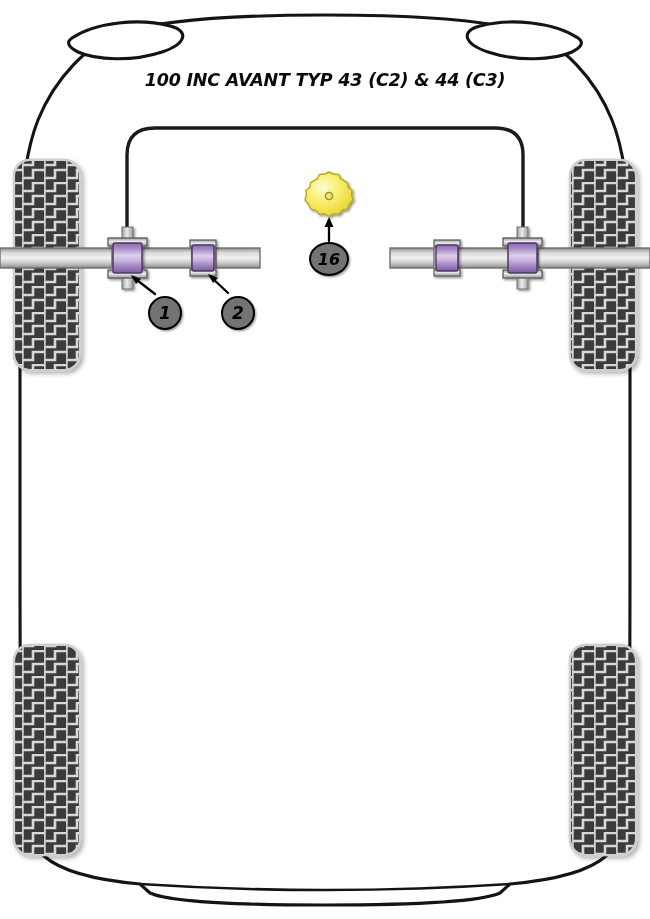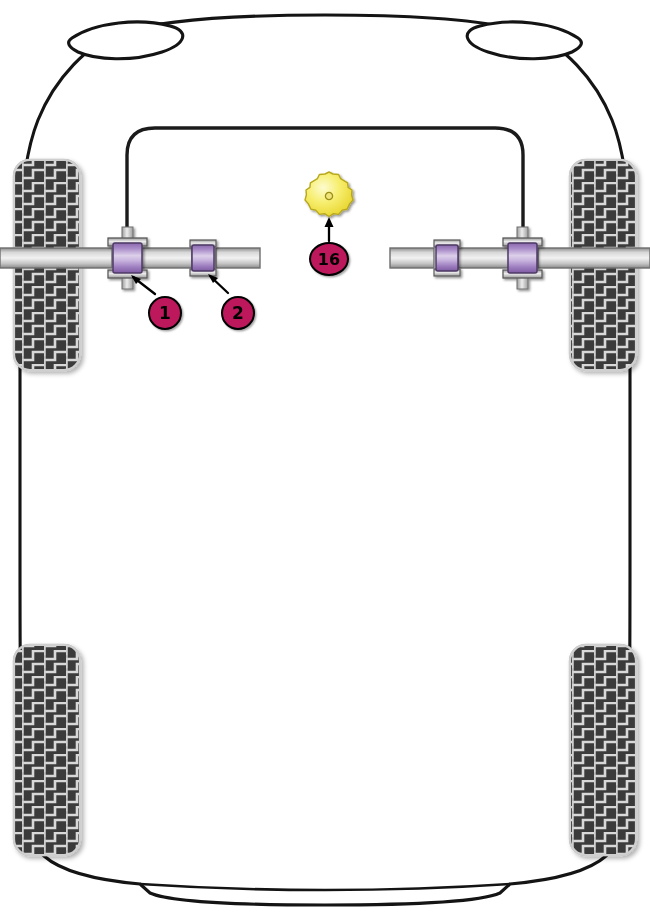--- a/index.html
+++ b/index.html
@@ -52,25 +52,25 @@
     font-weight:bold;font-style:italic;
     font-size:17.5px;letter-spacing:-0.2px;
     color:#0a0a0a;
     white-space:nowrap;
     z-index:40;
   }
 
   
   .callout{
     position:absolute;width:34px;height:34px;border-radius:50%;
-    background:#be185d;border:2.6px solid #000000;
+    background:#737373;border:2.6px solid #000000;
     box-shadow:1.5px 1.5px 2px rgba(0,0,0,.35);
     display:flex;align-items:center;justify-content:center;
     font-family:"DejaVu Sans", sans-serif;
-    font-weight:bold;font-size:17px;color:#000;
+    font-weight:bold;font-style:italic;font-size:17px;color:#000;
     z-index:35;box-sizing:border-box;
   }
   .callout.wide{width:40px;height:34px;border-radius:50%;font-size:16px;}
 </style>
 </head>
 <body>
 
 <div id="stage">
 
   <svg width="650" height="919" viewBox="0 0 650 919">
@@ -272,18 +272,19 @@
       <path d="M 228 293 L 210 276" stroke="#000" stroke-width="2.3" stroke-linecap="round"></path>
       <path d="M 208 274 L 218 278 L 213 283 Z" fill="#000"></path>
     </g>
     <g>
       <path d="M 329 241 L 329 222" stroke="#000" stroke-width="2.3" stroke-linecap="round"></path>
       <path d="M 329 217 L 333.5 227 L 324.5 227 Z" fill="#000"></path>
     </g>
   </svg>
 
 
+  <div class="subtitle">100 INC AVANT TYP 43 (C2) &amp; 44 (C3)</div>
 
   <div class="callout" style="left:148px;top:296px;">1</div>
   <div class="callout" style="left:221px;top:296px;">2</div>
   <div class="callout wide" style="left:309px;top:242px;">16</div>
 
 </div>
 
 </body></html>

